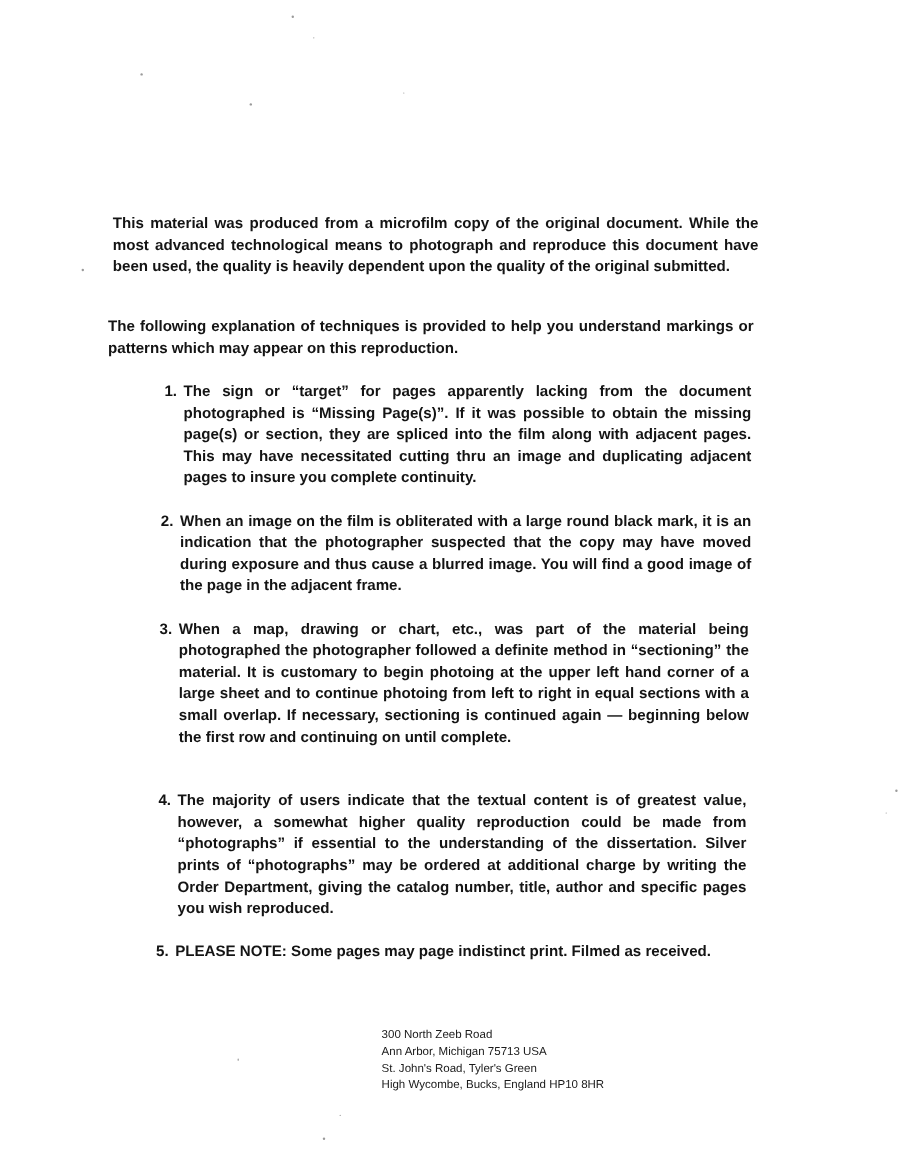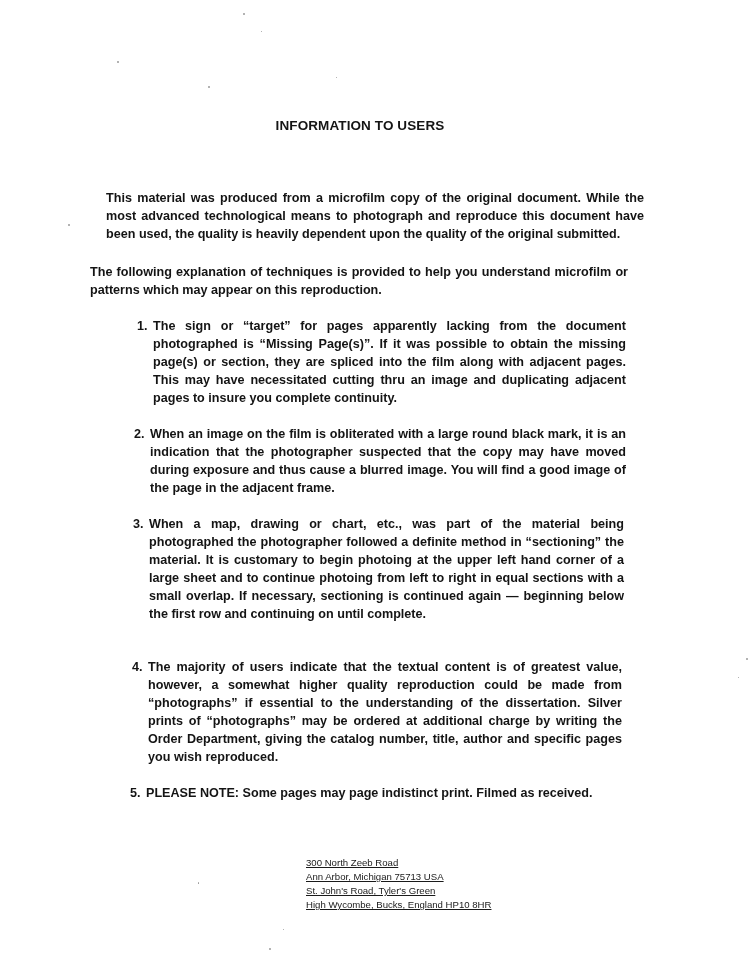--- a/index.html
+++ b/index.html
@@ -28,37 +28,36 @@
   .item .txt { display: block; margin-left: 16px; text-align: justify; text-align-last: left; }
   .item.i1 { left: 137px; top: 317px; width: 489px; }
   .item.i2 { left: 134px; top: 425px; width: 492px; }
   .item.i3 { left: 133px; top: 515px; width: 491px; }
   .item.i4 { left: 132px; top: 658px; width: 490px; }
   .item.i5 { left: 130px; top: 784px; width: 490px; }
   .org {
     position: absolute; left: 318px; top: 836px; font-size: 18.5px; color: #151515; white-space: nowrap;
   }
   .addr {
-    position: absolute; left: 306px; font-size: 9.6px; color: #1a1a1a; white-space: nowrap; line-height: 12px; text-decoration: underline;
+    position: absolute; left: 318px; font-size: 9.6px; color: #1a1a1a; white-space: nowrap; line-height: 12px;
   }
   .addr.a1 { top: 857px; }
   .addr.a2 { top: 871px; }
   .addr.a3 { top: 885px; text-align: center; }
   .addr.a4 { top: 899px; }
   .speck { position: absolute; width: 2px; height: 2px; background: #9a9a9a; border-radius: 1px; }
 </style>
 </head>
 <body>
 
 <div class="page">
 
-  <div class="title">INFORMATION TO USERS</div>
 
-  <p class="para p1" style="margin:16px">This material was produced from a microfilm copy of the original document. While the most advanced technological means to photograph and reproduce this document have been used, the quality is heavily dependent upon the quality of the original submitted.</p>
-  <p class="para p2" style="margin:0">The following explanation of techniques is provided to help you understand microfilm or patterns which may appear on this reproduction.</p>
+  <p class="para p1" style="margin:4px">This material was produced from a microfilm copy of the original document. While the most advanced technological means to photograph and reproduce this document have been used, the quality is heavily dependent upon the quality of the original submitted.</p>
+  <p class="para p2" style="margin:0">The following explanation of techniques is provided to help you understand markings or patterns which may appear on this reproduction.</p>
 
   <div class="list">
     <div class="item i1">
       <span class="num">1.</span>
       <span class="txt">The sign or “target” for pages apparently lacking from the document photographed is “Missing Page(s)”. If it was possible to obtain the missing page(s) or section, they are spliced into the film along with adjacent pages. This may have necessitated cutting thru an image and duplicating adjacent pages to insure you complete continuity.</span>
     </div>
     <div class="item i2">
       <span class="num">2.</span>
       <span class="txt">When an image on the film is obliterated with a large round black mark, it is an indication that the photographer suspected that the copy may have moved during exposure and thus cause a blurred image. You will find a good image of the page in the adjacent frame.</span>
     </div>

